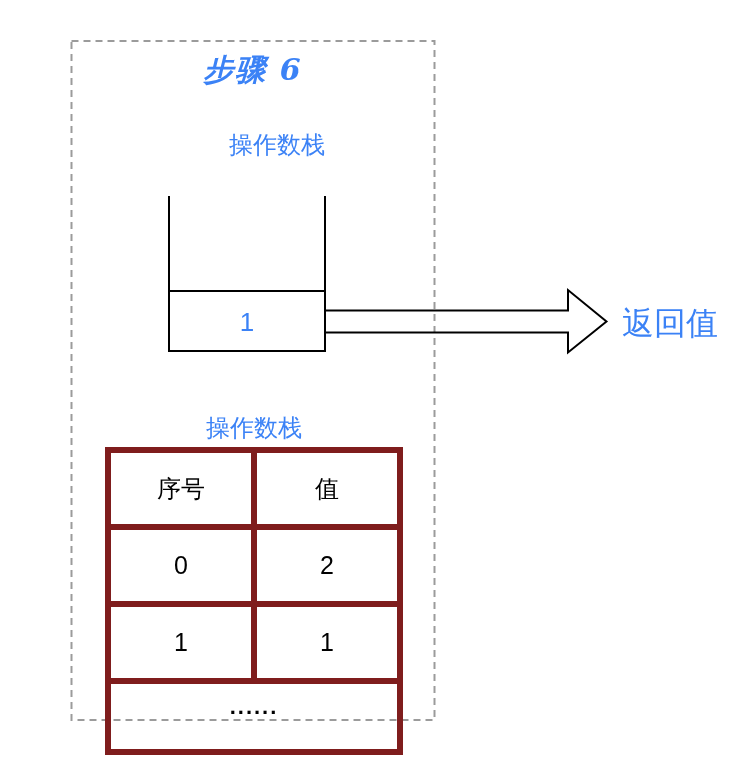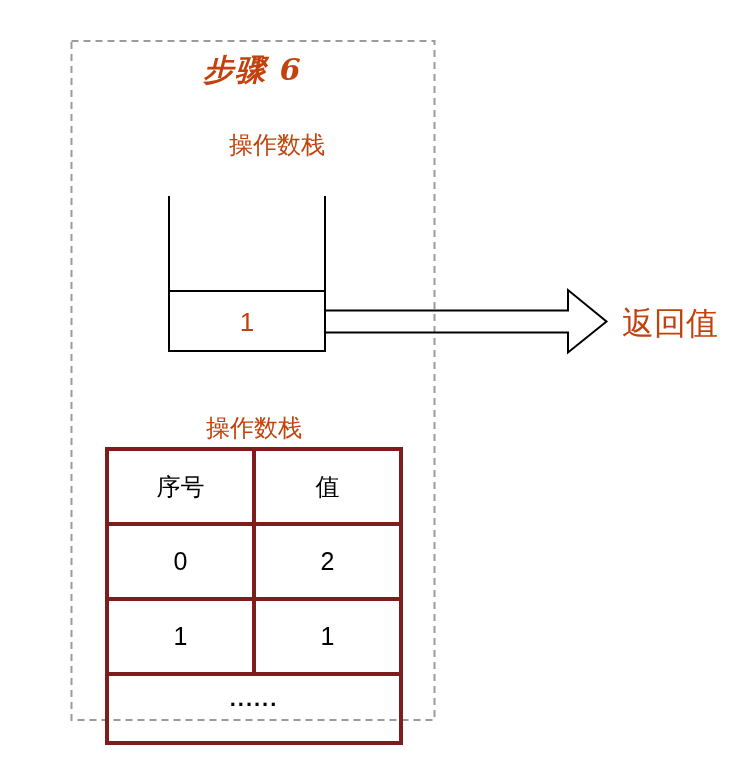--- a/index.html
+++ b/index.html
@@ -27,21 +27,21 @@
     stroke-width: 2;
     stroke-dasharray: 7 5;
   }
   .solid-shape {
     fill: none;
     stroke: #000000;
     stroke-width: 2;
   }
   .txt {
     position: absolute;
-    color: #c2410c;
+    color: #3b82f6;
     white-space: nowrap;
   }
   .step-title {
     left: 72px;
     top: 50px;
     width: 362px;
     text-align: center;
     font-size: 30px;
     font-weight: bold;
     font-style: italic;
@@ -78,21 +78,21 @@
   }
   .lv-table {
     position: absolute;
     left: 105px;
     top: 447px;
     width: 298px;
     border-collapse: collapse;
     table-layout: fixed;
   }
   .lv-table td {
-    border: 4px solid #7f1d1d;
+    border: 6px solid #7f1d1d;
     height: 55px;
     text-align: center;
     vertical-align: middle;
     font-size: 24px;
     padding: 8px;
   }
   .lv-table td.num {
     font-size: 25px;
   }
   .lv-table td.dots {

